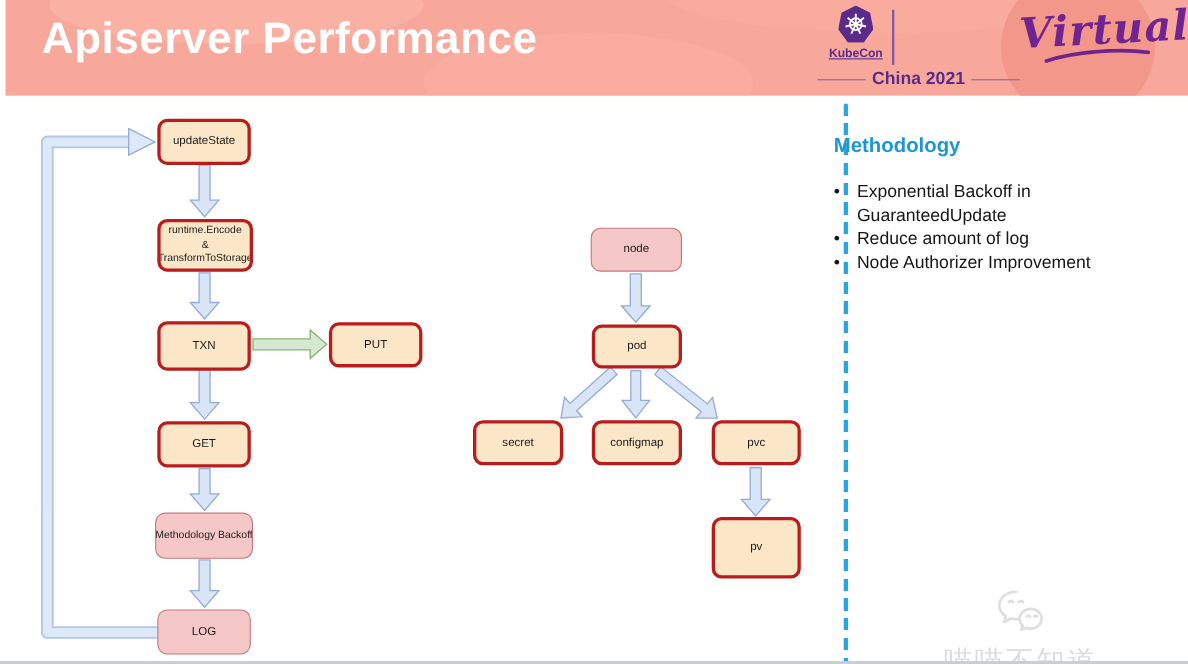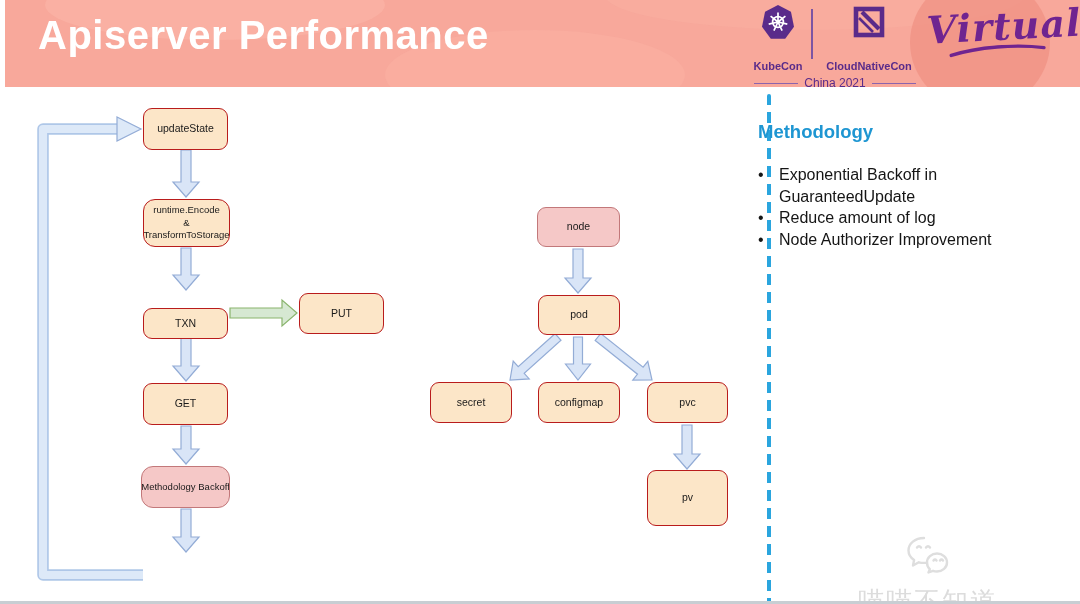--- a/index.html
+++ b/index.html
@@ -14,37 +14,37 @@
   .blob4{left:600px;top:-40px;width:420px;height:70px;background:#FAB0A2;opacity:.5;}
   .title{position:absolute;left:33px;top:13px;font-size:40px;font-weight:bold;color:#fff;letter-spacing:.5px;}
   .brand{position:absolute;left:742px;top:5px;width:176px;color:#5A2B8A;}
   .brand-row{display:flex;align-items:flex-start;}
   .brand-col{display:flex;flex-direction:column;align-items:center;}
   .brand-col.kc{width:62px;}
   .brand-col.cnc{width:108px;}
   .kc-hept{width:32px;height:34px;background:#5A2B8A;
            clip-path:polygon(50% 0,90.5% 19.5%,100% 63.7%,72.5% 99%,27.5% 99%,0 63.7%,9.5% 19.5%);
            display:flex;align-items:center;justify-content:center;}
-  .brand-label{font-size:11px;font-weight:bold;margin-top:21px;white-space:nowrap;}
+  .brand-label{font-size:11px;font-weight:bold;margin-top:4px;white-space:nowrap;text-decoration:underline;}
   .brand-sep{width:2px;height:50px;background:#7c55a3;margin:4px 2px 0 2px;}
   .china-row{display:flex;align-items:center;justify-content:center;gap:6px;margin-top:4px;}
   .china-rule{flex:0 0 44px;height:1px;background:#8a64ad;}
-  .china-label{font-size:12px;font-weight:normal;white-space:nowrap;}
+  .china-label{font-size:16px;font-weight:bold;white-space:nowrap;}
   .virtual{position:absolute;left:922px;top:4px;width:140px;text-align:center;transform:rotate(-3deg);}
   .virtual-text{font-family:"DejaVu Serif", serif;font-style:italic;font-weight:bold;
                 font-size:38px;color:#6F2490;letter-spacing:1px;}
   .virtual-swoosh{display:block;margin:-4px auto 0 auto;}
   
   .edges{position:absolute;left:0;top:0;pointer-events:none;}
   .node{position:absolute;display:flex;align-items:center;justify-content:center;text-align:center;
         box-sizing:border-box;border-radius:9px;font-size:10.5px;color:#1a1a1a;
         white-space:pre-line;line-height:1.3;padding:1px;overflow:hidden;}
-  .orange{background:#FCE6C8;border:1px solid #b91c1c;}
+  .orange{background:#FCE6C8;border:3px solid #b91c1c;}
   .pink{background:#F5C8C7;border:1px solid #C2787A;}
-  .fs95{font-size:9.5px;white-space:nowrap;border-radius:12px;}
+  .fs95{font-size:9.5px;white-space:nowrap;}
   .fs95.multi{white-space:pre-line;}
   
   .divider{position:absolute;left:767px;top:94px;width:4px;height:510px;border-radius:2px;
            background:repeating-linear-gradient(180deg,#2AA5DE 0px,#2AA5DE 11px,transparent 11px,transparent 18px);}
   .methodology{position:absolute;left:758px;top:121px;width:256px;}
   .methodology h2{margin:0;font-size:18.5px;font-weight:bold;color:#1E96D2;}
   .methodology ul{list-style:none;margin:21px 0 0 0;padding:0;}
   .methodology li{display:flex;gap:11px;font-size:16px;line-height:21.5px;color:#151515;}
   .methodology .bullet{flex:0 0 10px;}
   .methodology .btext{white-space:pre-line;}
@@ -82,28 +82,20 @@
                 <line x1="12" y1="12" x2="7.9" y2="20.6"></line>
                 <line x1="12" y1="12" x2="2.7" y2="14.1"></line>
                 <line x1="12" y1="12" x2="4.6" y2="6.2"></line>
               </g>
               <circle cx="12" cy="12" r="2" fill="#fff"></circle>
             </svg>
           </div>
           <div class="brand-label">KubeCon</div>
         </div>
         <div class="brand-sep"></div>
-        <div class="brand-col cnc">
-          <svg width="34" height="34" viewBox="0 0 34 34">
-            <rect x="4" y="4" width="26" height="26" fill="none" stroke="#5A2B8A" stroke-width="4.6"></rect>
-            <line x1="10" y1="7" x2="27" y2="24" stroke="#5A2B8A" stroke-width="4.2"></line>
-            <line x1="7" y1="13" x2="21" y2="27" stroke="#5A2B8A" stroke-width="2.6"></line>
-          </svg>
-          <div class="brand-label">CloudNativeCon</div>
-        </div>
       </div>
       <div class="china-row">
         <span class="china-rule"></span>
         <span class="china-label">China 2021</span>
         <span class="china-rule"></span>
       </div>
     </div>
 
     <div class="virtual">
       <span class="virtual-text">Virtual</span>
@@ -131,24 +123,25 @@
     <polygon points="555.0,333.7 518.2,366.7 513.2,361.1 510,380 529.2,378.9 524.2,373.4 561.0,340.3" fill="#D9E5F7" stroke="#93ACD6" stroke-width="1.2"></polygon>
     <polygon points="573.5,337 573.5,364 565.5,364 578,380 590.5,364 582.5,364 582.5,337" fill="#D9E5F7" stroke="#93ACD6" stroke-width="1.2"></polygon>
     <polygon points="595.2,340.5 637.5,374.2 632.8,380.1 652,380 647.8,361.3 643.1,367.2 600.8,333.5" fill="#D9E5F7" stroke="#93ACD6" stroke-width="1.2"></polygon>
     <polygon points="682,425 692,425 692,454 700,454 687,469 674,454 682,454" fill="#D9E5F7" stroke="#93ACD6" stroke-width="1.2"></polygon>
   </svg>
 
   <div class="node orange" style="left:143px;top:108px;width:85px;height:42px">updateState</div>
   <div class="node orange fs95 multi" style="left:143px;top:199px;width:87px;height:48px">runtime.Encode
 &amp;
 TransformToStorage</div>
-  <div class="node orange" style="left:143px;top:308px;width:85px;height:31px">TXN</div>
+  <div class="node orange" style="left:143px;top:292px;width:85px;height:45px">TXN</div>
   <div class="node orange" style="left:299px;top:293px;width:85px;height:41px">PUT</div>
   <div class="node orange" style="left:143px;top:383px;width:85px;height:42px">GET</div>
   <div class="node pink fs95" style="left:141px;top:466px;width:89px;height:42px">Methodology Backoff</div>
+  <div class="node pink" style="left:143px;top:554px;width:85px;height:41px">LOG</div>
 
   <div class="node pink" style="left:537px;top:207px;width:83px;height:40px">node</div>
   <div class="node orange" style="left:538px;top:295px;width:82px;height:40px">pod</div>
   <div class="node orange" style="left:430px;top:382px;width:82px;height:41px">secret</div>
   <div class="node orange" style="left:538px;top:382px;width:82px;height:41px">configmap</div>
   <div class="node orange" style="left:647px;top:382px;width:81px;height:41px">pvc</div>
   <div class="node orange" style="left:647px;top:470px;width:81px;height:56px">pv</div>
 
   <div class="divider"></div>
 

